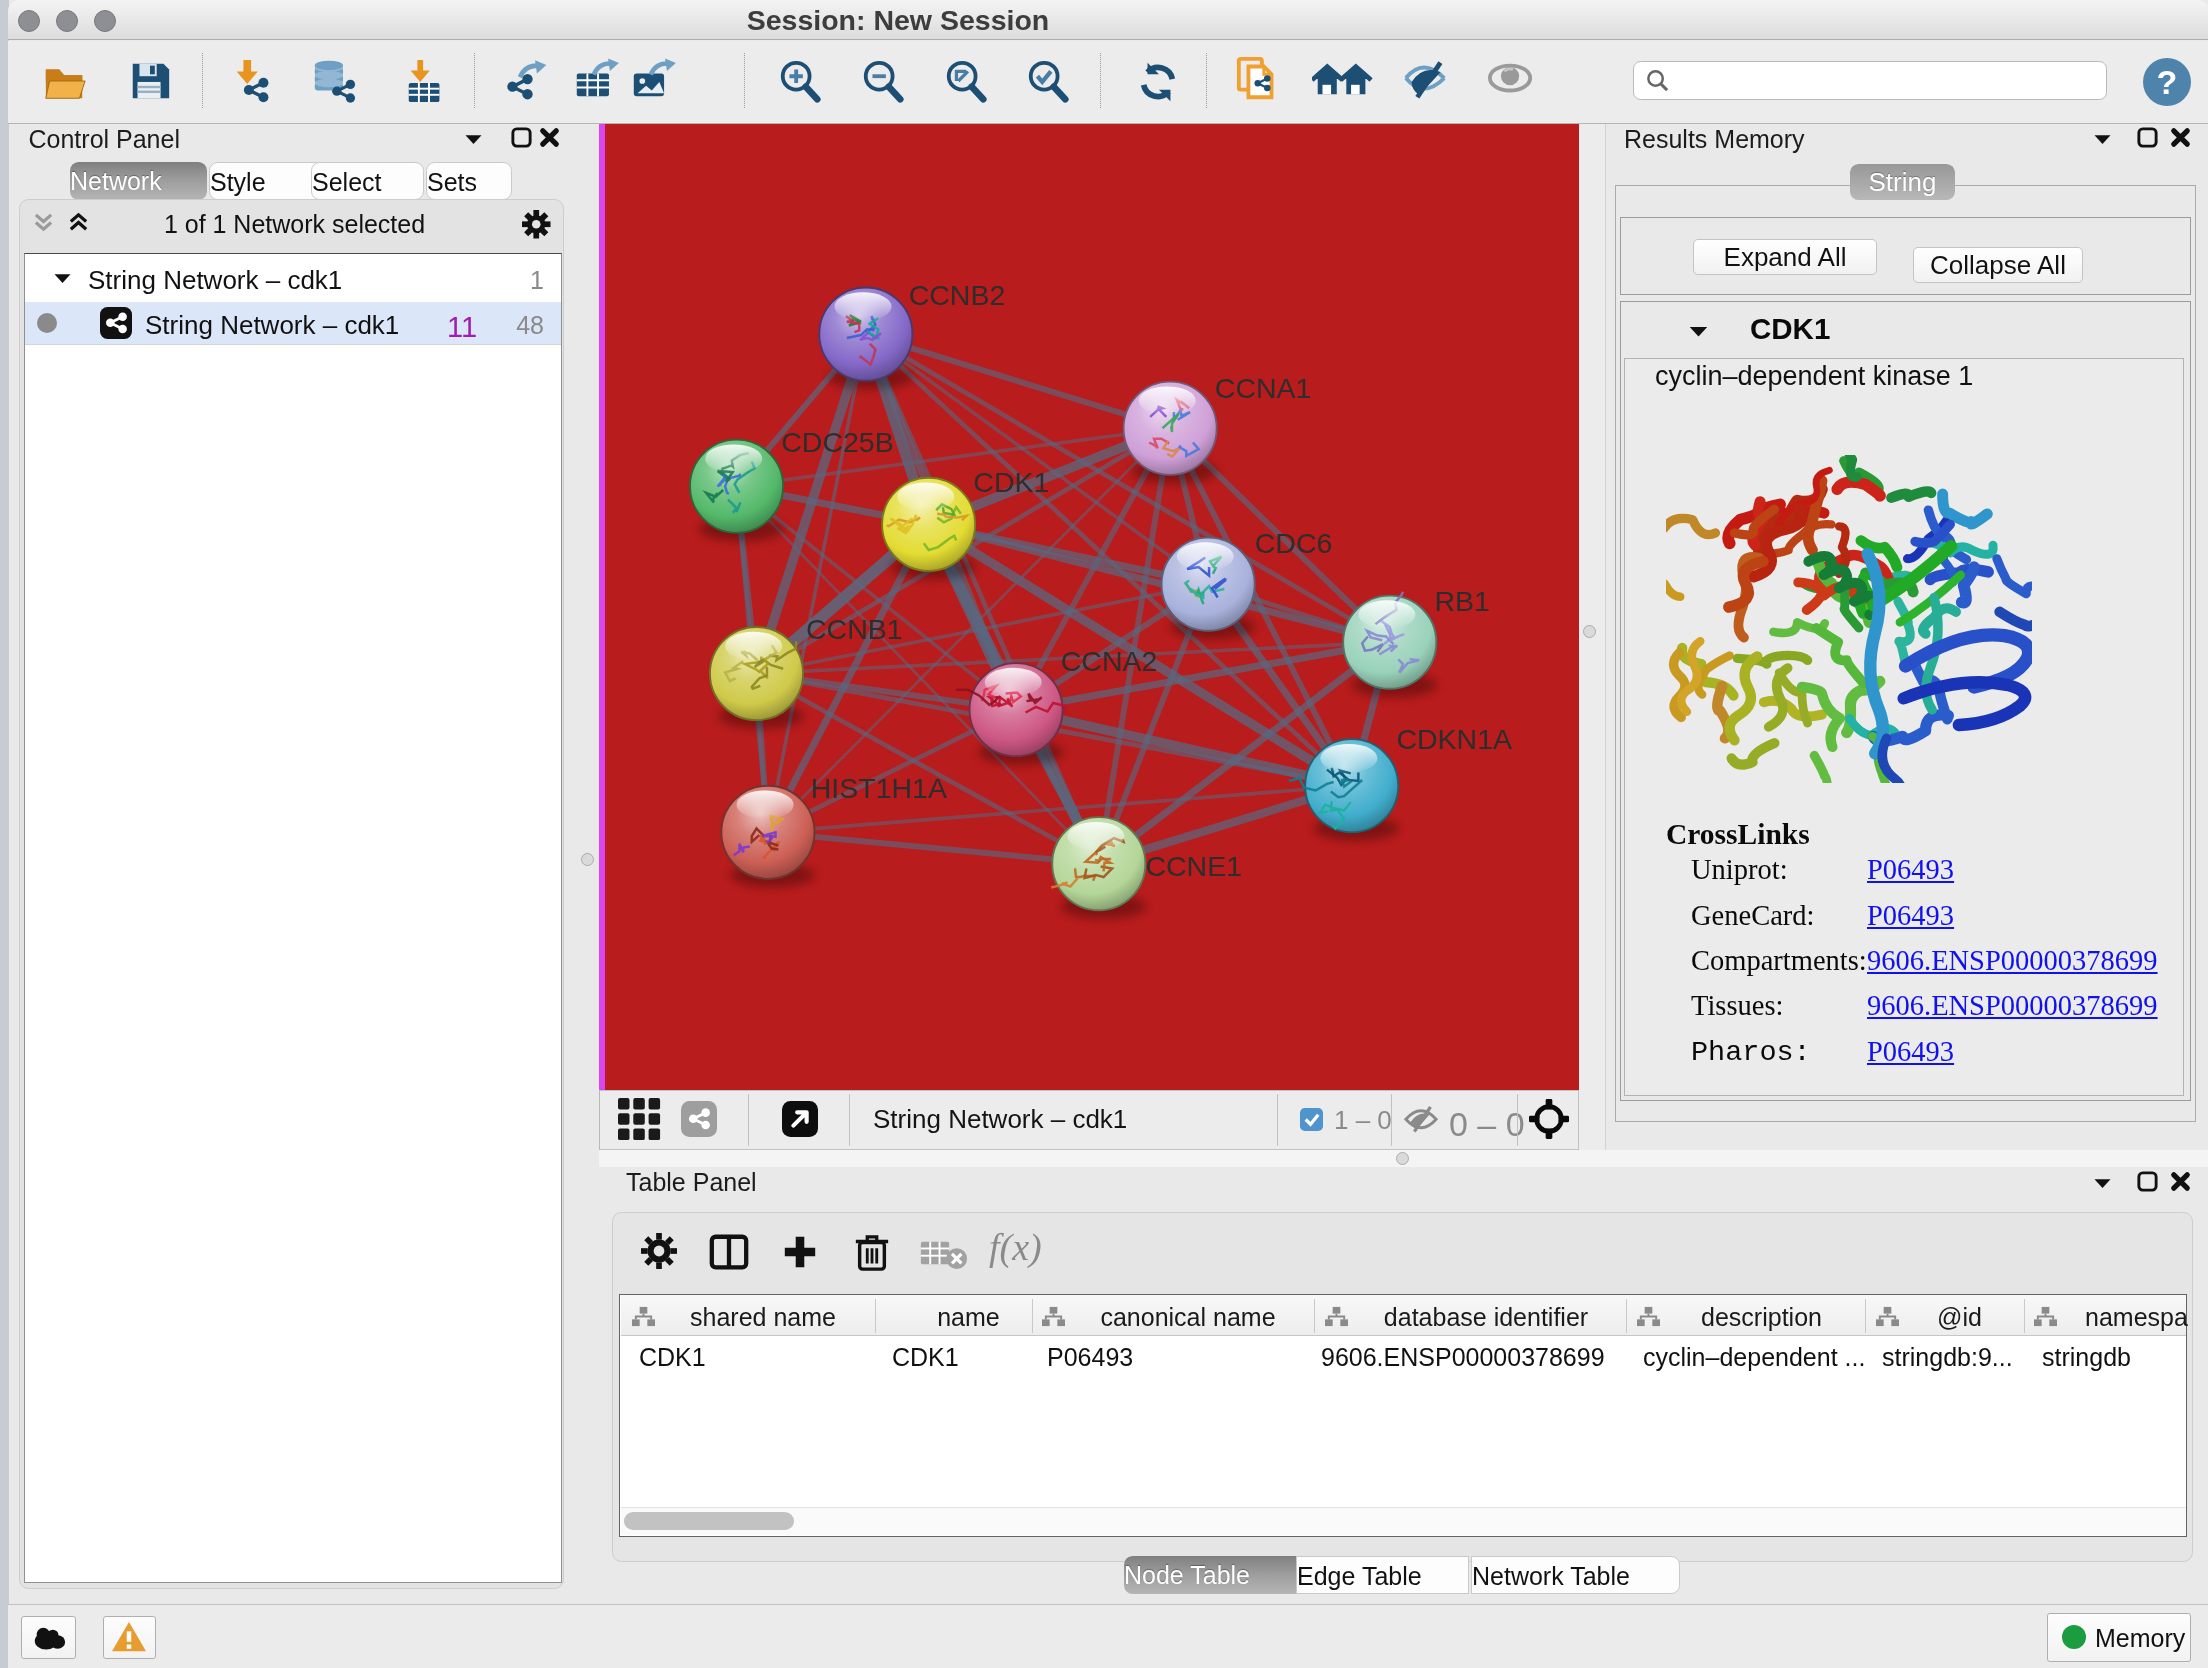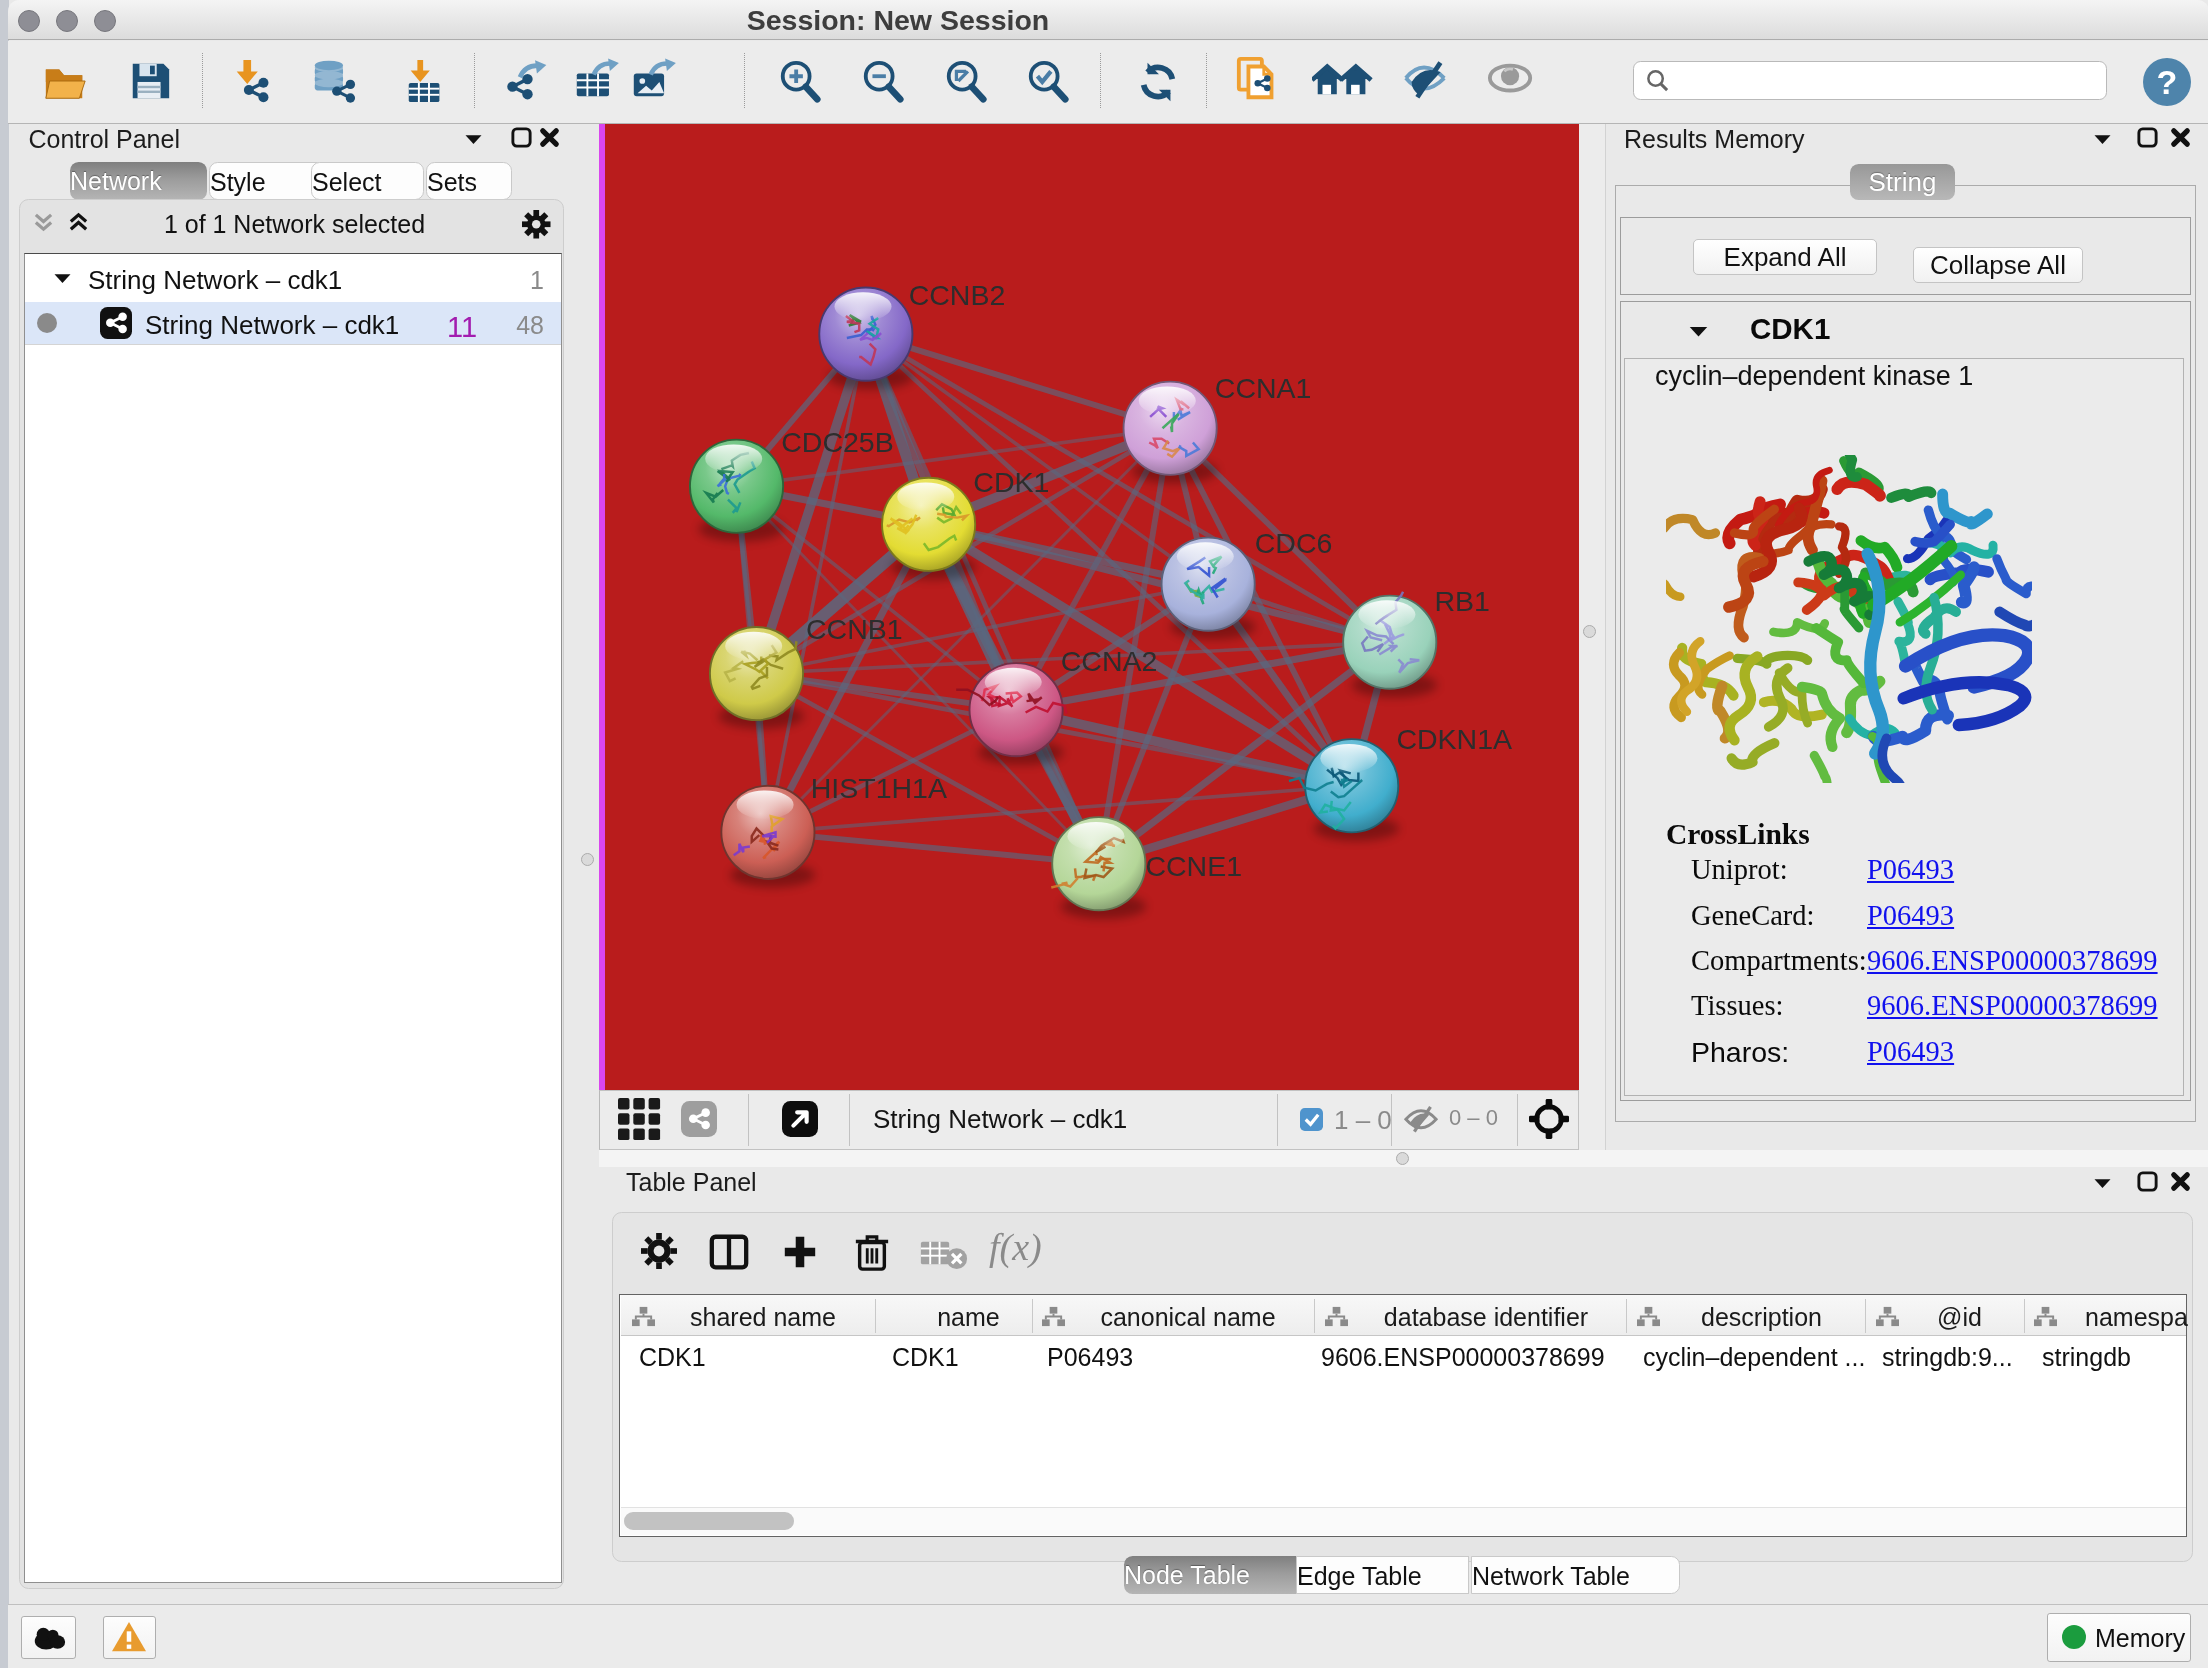--- a/index.html
+++ b/index.html
@@ -498,21 +498,21 @@
 <div class="abs" style="left:1300px;top:1108px"><svg width="23" height="23" viewBox="0 0 24 24" style="">
       <rect width="24" height="24" rx="5" fill="#4f94cd"></rect>
       <path d="M6 12 l5 5 8-10" stroke="#fff" stroke-width="3.4" fill="none"></path>
     </svg></div>
 <div class="abs" style="left:1334px;top:1105px;font-size:26px;color:#8a8a8a">1 – 0</div>
 <div class="abs" style="left:1403px;top:1105px"><svg width="36" height="28.5" viewBox="0 0 38 30" style="">
       <path d="M3 15 q 16 -18 32 0 q -16 18 -32 0 z" fill="none" stroke="#8a8a8a" stroke-width="3"></path>
       <path d="M8 18 q 8 -12 20 -8 l -14 16 q -5 -4 -6 -8 z" fill="#8a8a8a"></path>
       <path d="M29 2 L12 28" stroke="#8a8a8a" stroke-width="3.4"></path>
     </svg></div>
-<div class="abs" style="left:1449px;top:1105px;font-size:22px;color:#8a8a8a">0 – 0</div>
+<div class="abs" style="left:1449px;top:1105px;font-size:34px;color:#8a8a8a">0 – 0</div>
 <div class="abs" style="left:1529px;top:1099px"><svg width="40" height="40" viewBox="0 0 42 42" style="">
       <circle cx="21" cy="21" r="13" fill="none" stroke="#0a0a0a" stroke-width="5"></circle>
       <rect x="17.5" y="0" width="7" height="11" rx="1.5" fill="#0a0a0a"></rect>
       <rect x="17.5" y="31" width="7" height="11" rx="1.5" fill="#0a0a0a"></rect>
       <rect x="0" y="17.5" width="11" height="7" rx="1.5" fill="#0a0a0a"></rect>
       <rect x="31" y="17.5" width="11" height="7" rx="1.5" fill="#0a0a0a"></rect>
     </svg></div>
 <div class="abs" style="left:748px;top:1094px;width:0;height:52px;border-left:1px solid #c2c2c2"></div>
 <div class="abs" style="left:849px;top:1094px;width:0;height:52px;border-left:1px solid #c2c2c2"></div>
 <div class="abs" style="left:1277px;top:1094px;width:0;height:52px;border-left:1px solid #c2c2c2"></div>
@@ -618,21 +618,21 @@
   </svg>
 <div class="abs" style="left:1666px;top:818px;font-family:'Liberation Serif',serif;font-size:29.5px;font-weight:700;color:#0a0a0a">CrossLinks</div>
 <div class="abs" style="left:1691px;top:854px;font-family:'Liberation Serif',serif;font-size:28.5px;color:#0a0a0a">Uniprot:</div>
 <div class="abs" style="left:1867px;top:854px;font-family:'Liberation Serif',serif;font-size:28.5px;color:#1111ee;text-decoration:underline">P06493</div>
 <div class="abs" style="left:1691px;top:900px;font-family:'Liberation Serif',serif;font-size:28.5px;color:#0a0a0a">GeneCard:</div>
 <div class="abs" style="left:1867px;top:900px;font-family:'Liberation Serif',serif;font-size:28.5px;color:#1111ee;text-decoration:underline">P06493</div>
 <div class="abs" style="left:1691px;top:945px;font-family:'Liberation Serif',serif;font-size:28.5px;color:#0a0a0a">Compartments:</div>
 <div class="abs" style="left:1867px;top:945px;font-family:'Liberation Serif',serif;font-size:28.5px;color:#1111ee;text-decoration:underline">9606.ENSP00000378699</div>
 <div class="abs" style="left:1691px;top:990px;font-family:'Liberation Serif',serif;font-size:28.5px;color:#0a0a0a">Tissues:</div>
 <div class="abs" style="left:1867px;top:990px;font-family:'Liberation Serif',serif;font-size:28.5px;color:#1111ee;text-decoration:underline">9606.ENSP00000378699</div>
-<div class="abs" style="left:1691px;top:1036px;font-family:Liberation Sans, sans-serif;font-size:28.5px;color:#0a0a0a">Pharos:</div>
+<div class="abs" style="left:1691px;top:1036px;font-family:Liberation Mono, monospace;font-size:28.5px;color:#0a0a0a">Pharos:</div>
 <div class="abs" style="left:1867px;top:1036px;font-family:'Liberation Serif',serif;font-size:28.5px;color:#1111ee;text-decoration:underline">P06493</div>
 <div class="abs" style="left:599px;top:1167px;width:1609px;height:437px;background:#e9e9e9"></div>
 <div class="abs hdrtxt" style="left:626px;top:1168px">Table Panel</div>
 <div class="abs" style="left:2092px;top:1173px"><svg width="21" height="21" viewBox="0 0 22 22" style="">
       <path d="M2.6399999999999997 6.6 h16.72 l-8.36 9.24 z" fill="#111"></path>
     </svg></div>
 <div class="abs" style="left:2136px;top:1170px"><svg width="23" height="23" viewBox="0 0 24 24" style="">
       <rect x="3" y="3" width="18" height="18" rx="4" fill="none" stroke="#111" stroke-width="3"></rect>
     </svg></div>
 <div class="abs" style="left:2169px;top:1170px"><svg width="23" height="23" viewBox="0 0 24 24" style="">

